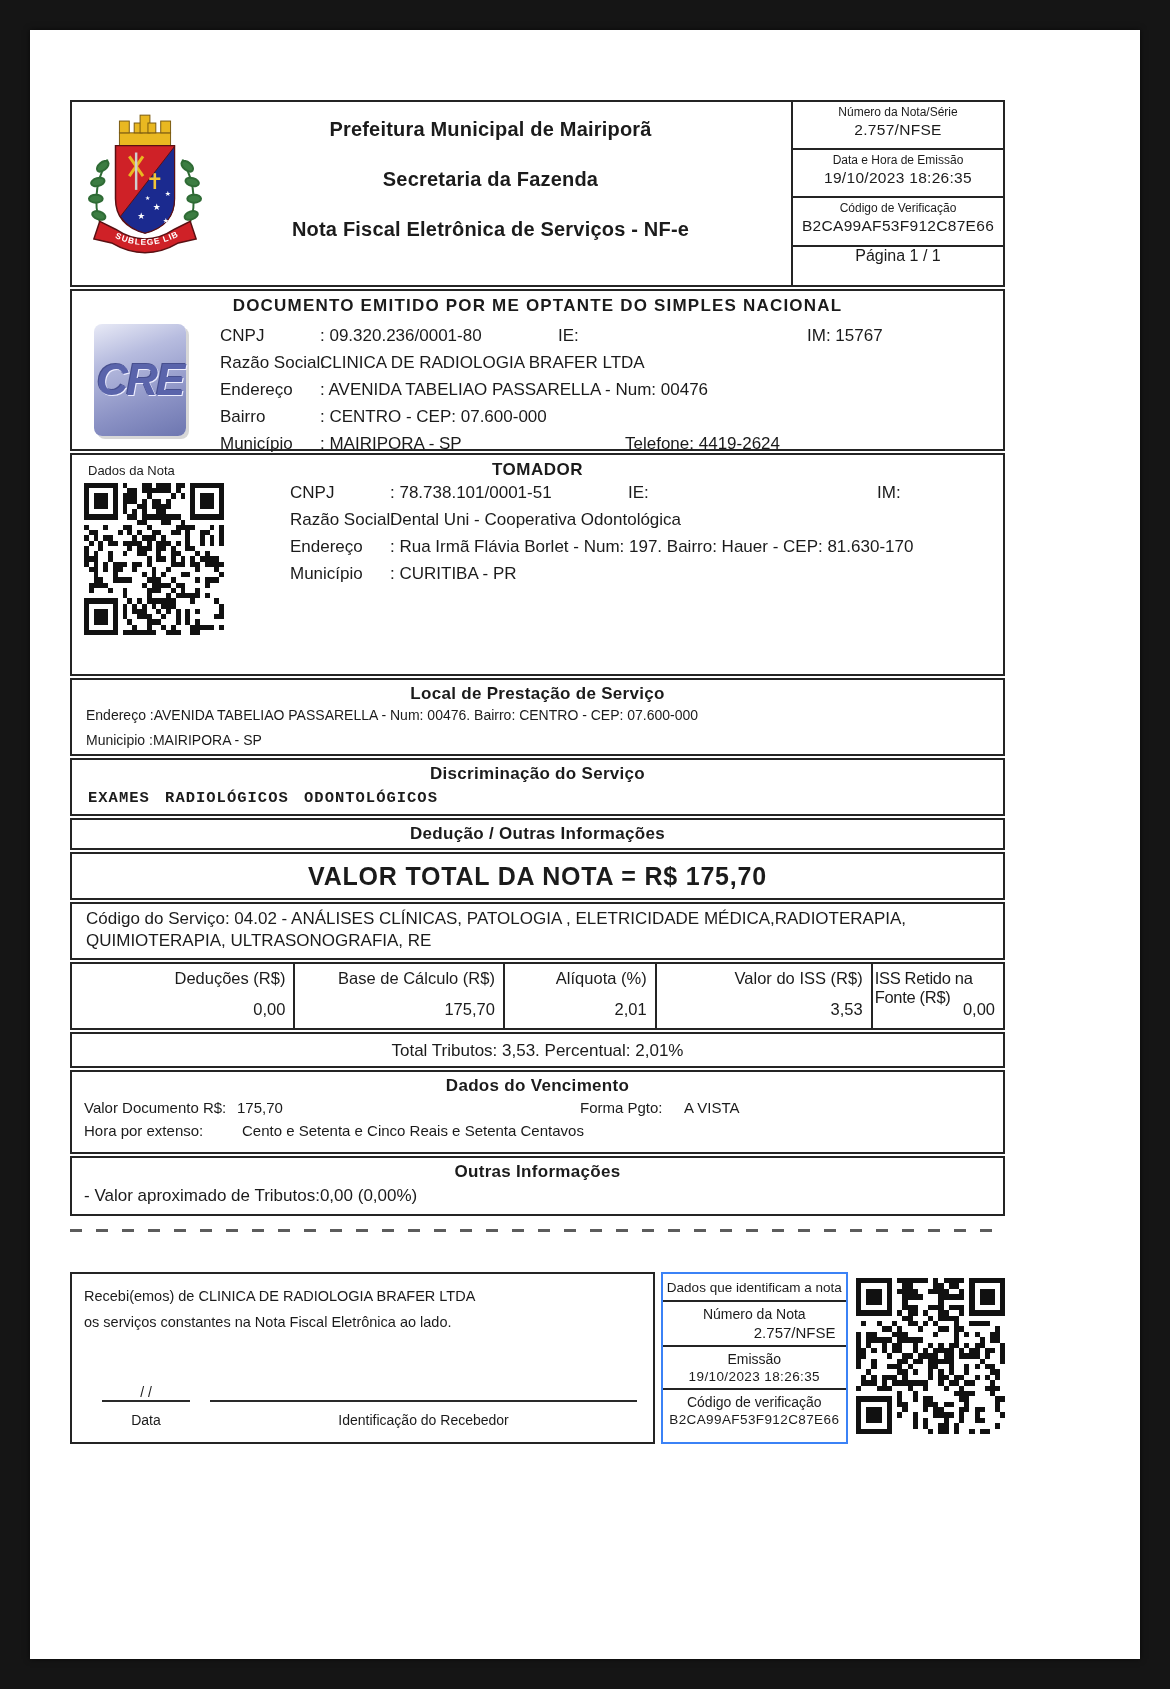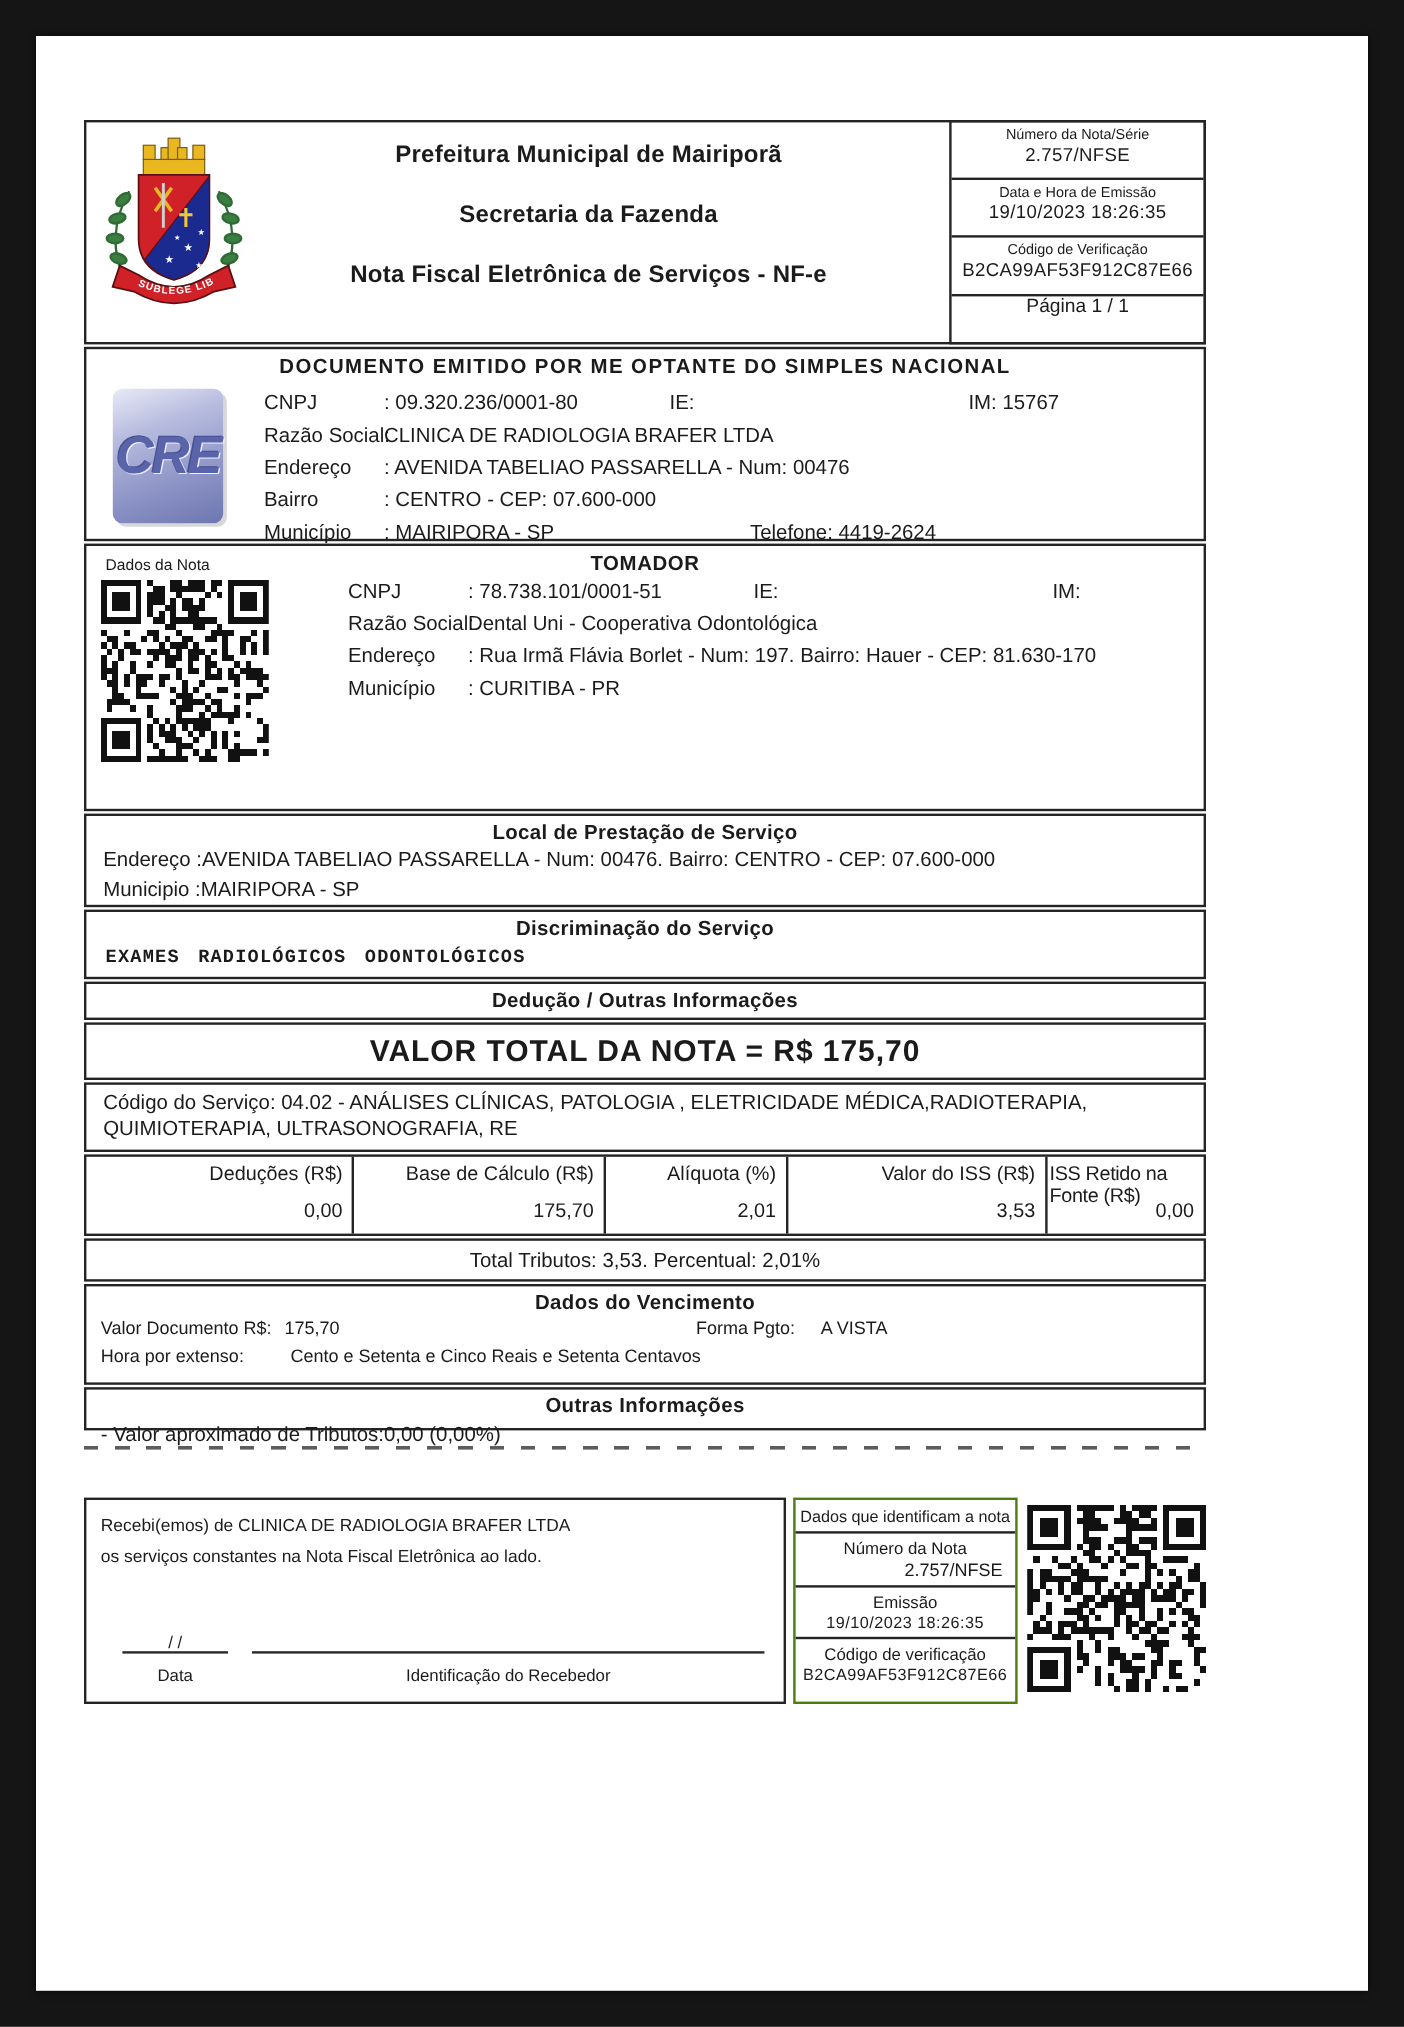--- a/index.html
+++ b/index.html
@@ -41,21 +41,21 @@
 
   .tomador { height:223px; }
   .tm-head { position:relative; height:26px; }
   .dados-nota { position:absolute; left:16px; top:8px; font-size:13px; }
   .tm-title { text-align:center; font-weight:bold; font-size:17px; padding-top:5px; letter-spacing:.5px; }
   .tm-body { display:flex; }
   .qr1 { width:140px; height:152px; margin:2px 0 0 12px; }
   .tm-fields { flex:1; padding:2px 0 0 66px; }
 
   .local { height:78px; }
-  .lline { font-size:17px; padding-left:14px; height:25px; white-space:nowrap; }
+  .lline { font-size:14px; padding-left:14px; height:25px; white-space:nowrap; }
 
   .discrim { height:58px; }
   .mono-line { font-family:"Liberation Mono","DejaVu Sans Mono",monospace; font-size:15.5px; font-weight:bold; letter-spacing:1px; word-spacing:5px; padding:2px 0 0 16px; }
 
   .deducao { height:32px; }
 
   .valor { height:48px; }
   .valor div { text-align:center; font-weight:bold; font-size:25px; letter-spacing:.8px; padding-top:8px; }
 
   .codigo { min-height:56px; }
@@ -73,34 +73,34 @@
   .tributos div { text-align:center; font-size:17px; padding-top:7px; }
 
   .venc { height:84px; }
   .vrow { position:relative; height:23px; font-size:15px; white-space:nowrap; }
   .vrow .p1 { position:absolute; left:12px; }
   .vrow .p2 { position:absolute; left:165px; }
   .vrow .p3 { position:absolute; left:508px; }
   .vrow .p4 { position:absolute; left:612px; }
   .vrow .p5 { position:absolute; left:170px; }
 
-  .outras { height:36px; }
+  .outras { height:60px; }
   .outras .oline { font-size:17px; padding:1px 0 0 12px; }
 
   .dashed { margin:13px 0 9px; height:3px; background:repeating-linear-gradient(90deg,#5c5c5c 0 12px,transparent 12px 26px); }
 
   .stub { display:flex; align-items:flex-start;margin-top:40px; }
   .stub-left { width:587px; height:172px; border:2px solid #242424; position:relative; font-size:14.5px; }
   .sl1 { position:absolute; left:12px; top:14px; }
   .sl2 { position:absolute; left:12px; top:40px; }
   .sig-short { position:absolute; left:30px; bottom:40px; width:88px; border-bottom:2px solid #2a2a2a; text-align:center; font-size:14px; }
   .sig-date { position:absolute; left:30px; bottom:14px; width:88px; text-align:center; font-size:14px; }
   .sig-long { position:absolute; left:138px; right:16px; bottom:40px; border-bottom:2px solid #2a2a2a; height:18px; }
   .sig-recv { position:absolute; left:138px; right:16px; bottom:14px; text-align:center; font-size:14px; }
-  .stub-mid { width:187px; margin-left:6px; border:2px solid #4d7c0f; height:172px; display:flex; flex-direction:column; }
+  .stub-mid { width:187px; margin-left:6px; border:2px solid #3b82f6; height:172px; display:flex; flex-direction:column; }
   .mcell { border-bottom:2px solid #242424; }
   .mcell:last-child { border-bottom:none; flex:1; }
   .m-title { font-size:13.5px; text-align:center; padding:6px 0 5px; }
   .m-lab { display:block; font-size:14px; text-align:center; padding-top:4px; }
   .m-val-r { display:block; font-size:15px; text-align:right; padding:2px 10px 4px 0; }
   .m-val-c { display:block; font-size:13.5px; text-align:center; padding:2px 0 4px; letter-spacing:.4px; }
   .qr2 { width:150px; height:156px; margin:6px 0 0 8px; }
 </style>
 </head>
 <body>

